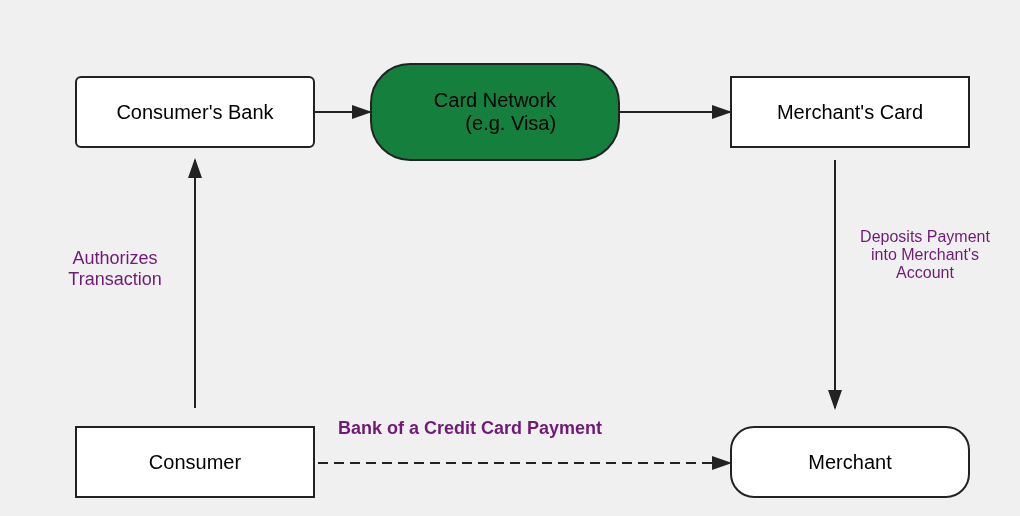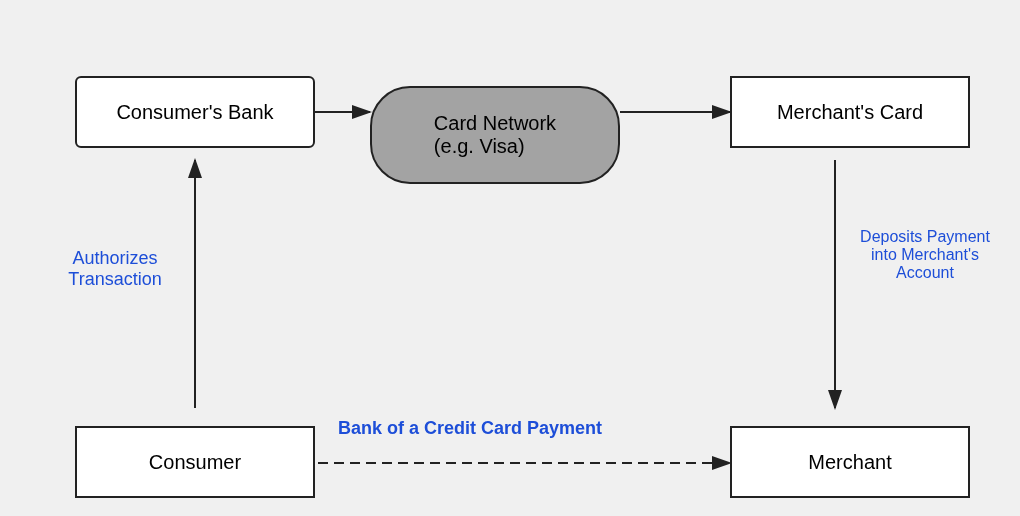--- a/index.html
+++ b/index.html
@@ -29,36 +29,35 @@
       justify-content: center;
       text-align: center;
       font-size: 20px;
       font-weight: 500;
     }
 
     .box-rounded {
       position: absolute;
       border: 2px solid #222;
       border-radius: 40px;
-      background: #a3a3a3;
+      background: #15803d;
       display: flex;
       align-items: center;
       justify-content: center;
-      text-align: left;
+      text-align: right;
       font-size: 20px;
       font-weight: 500;
-      margin-top: 23px;
     }
 
     .label {
       position: absolute;
       text-align: center;
       font-size: 18px;
       font-weight: 400;
-      color: #1d4ed8;
+      color: #701a75;
     }
 
     svg.arrows {
       position: absolute;
       top: 0;
       left: 0;
       width: 100%;
       height: 100%;
       overflow: visible;
     }
@@ -101,21 +100,21 @@
   </div>
 
   <div class="box" style="left: 700px; top: 48px; width: 240px; height: 72px;">
     <span>Merchant's Card</span>
   </div>
 
   <div class="box" style="left: 45px; top: 398px; width: 240px; height: 72px;">
     <span>Consumer</span>
   </div>
 
-  <div class="box" style="left: 700px; top: 398px; width: 240px; height: 72px;">
+  <div class="box" style="left: 700px; top: 398px; width: 240px; height: 72px; border-radius: 24px;">
     <span>Merchant</span>
   </div>
 
   <div class="label" style="left: 20px; top: 220px; width: 130px;">
     <span>Authorizes
 Transaction</span>
   </div>
 
   <div class="label" style="left: 830px; top: 200px; width: 130px; font-size: 16px;">
     <span>Deposits Payment into

